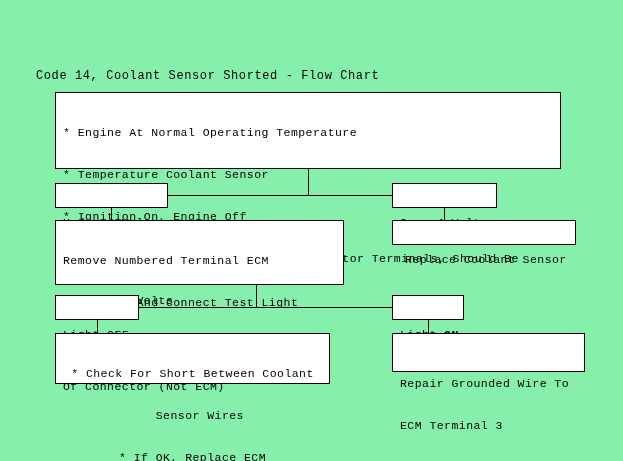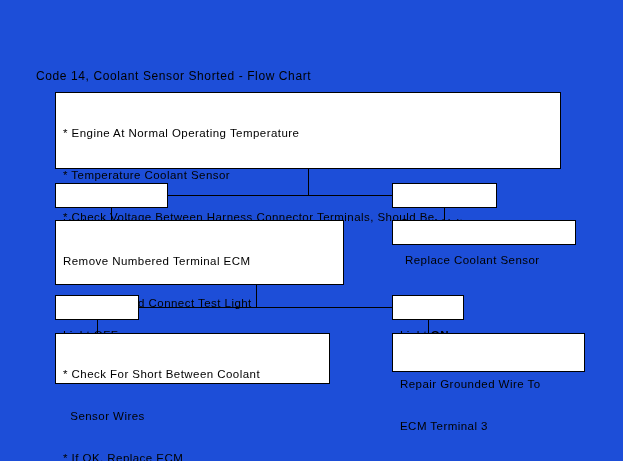--- a/index.html
+++ b/index.html
@@ -4,22 +4,22 @@
 <style>
   html, body {
     margin: 0;
     padding: 0;
     background: #ffffff;
   }
   #page {
     position: relative;
     width: 623px;
     height: 461px;
-    background: #1d4ed8;
-    font-family: Liberation Sans, sans-serif;
+    background: #86efac;
+    font-family: Liberation Mono, monospace;
     color: #000000;
     overflow: hidden;
   }
   .title {
     position: absolute;
     left: 36px;
     top: 69px;
     font-size: 12px;
     letter-spacing: 0.6px;
     white-space: pre;
@@ -54,20 +54,21 @@
 </head>
 <body>
 
 <div id="page">
 
   <div class="title">Code 14, Coolant Sensor Shorted - Flow Chart</div>
 
   <div class="box" style="left:55px; top:92px; width:506px; height:77px; padding:5px 7px;">
     <span class="txt">* Engine At Normal Operating Temperature</span>
     <span class="txt">* Temperature Coolant Sensor</span>
+    <span class="txt">* Ignition On, Engine Off</span>
     <span class="txt">* Check Voltage Between Harness Connector Terminals, Should Be</span>
     <span class="txt">  About 5 Volts</span>
   </div>
 
   <div class="line-v" style="left:308px; top:169px; height:26px;"></div>
 
   <div class="line-h" style="left:168px; top:195px; width:224px;"></div>
 
   <div class="box" style="left:55px; top:183px; width:113px; height:25px; padding:4px 7px;">
     <span class="txt"><span class="u">Under</span><span> 4 Volts</span></span>
@@ -78,20 +79,21 @@
   </div>
 
   <div class="line-v" style="left:111px; top:208px; height:12px;"></div>
 
   <div class="line-v" style="left:444px; top:208px; height:12px;"></div>
 
   <div class="box" style="left:55px; top:220px; width:289px; height:65px; padding:5px 7px;">
     <span class="txt">Remove Numbered Terminal ECM</span>
     <span class="txt">Connector And Connect Test Light</span>
     <span class="txt">From Battery Positive To Terminal 3</span>
+    <span class="txt">Of Connector (Not ECM)</span>
   </div>
 
   <div class="box" style="left:392px; top:220px; width:184px; height:25px; padding:4px 12px;">
     <span class="txt">Replace Coolant Sensor</span>
   </div>
 
   <div class="line-v" style="left:256px; top:285px; height:22px;"></div>
 
   <div class="line-h" style="left:139px; top:307px; width:253px;"></div>
 
@@ -100,21 +102,21 @@
   </div>
 
   <div class="box" style="left:392px; top:295px; width:72px; height:25px; padding:4px 7px;">
     <span class="txt"><span>Light </span><span class="b">ON</span></span>
   </div>
 
   <div class="line-v" style="left:97px; top:320px; height:13px;"></div>
 
   <div class="line-v" style="left:428px; top:320px; height:13px;"></div>
 
-  <div class="box" style="left:55px; top:333px; width:275px; height:51px; padding:5px 7px;">
+  <div class="box" style="left:55px; top:333px; width:275px; height:51px; padding:5px 7px;text-align:center;">
     <span class="txt">* Check For Short Between Coolant</span>
     <span class="txt">  Sensor Wires</span>
     <span class="txt">* If OK, Replace ECM</span>
   </div>
 
   <div class="box" style="left:392px; top:333px; width:193px; height:39px; padding:15px 7px;">
     <span class="txt">Repair Grounded Wire To</span>
     <span class="txt">ECM Terminal 3</span>
   </div>
 

